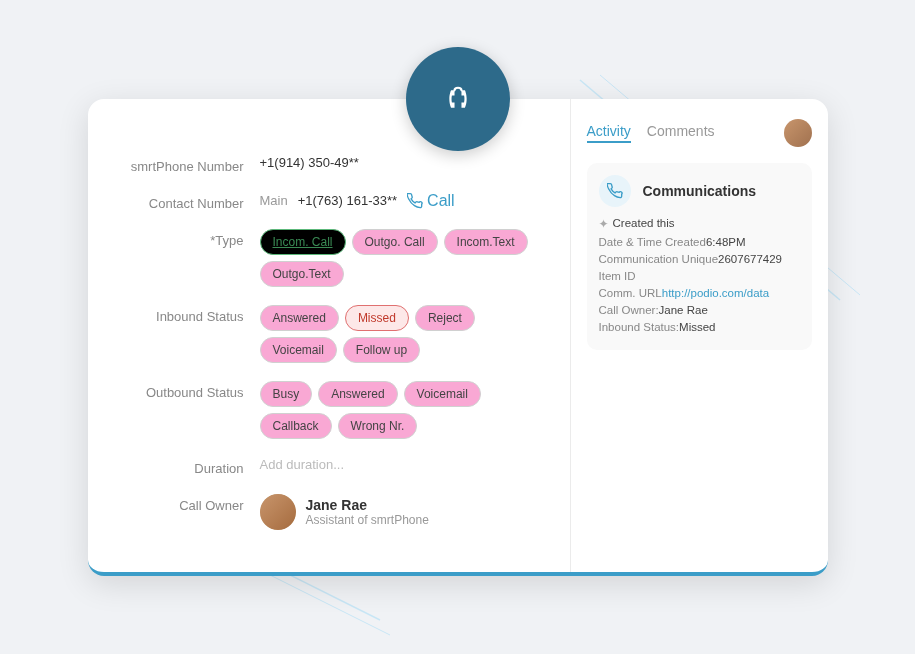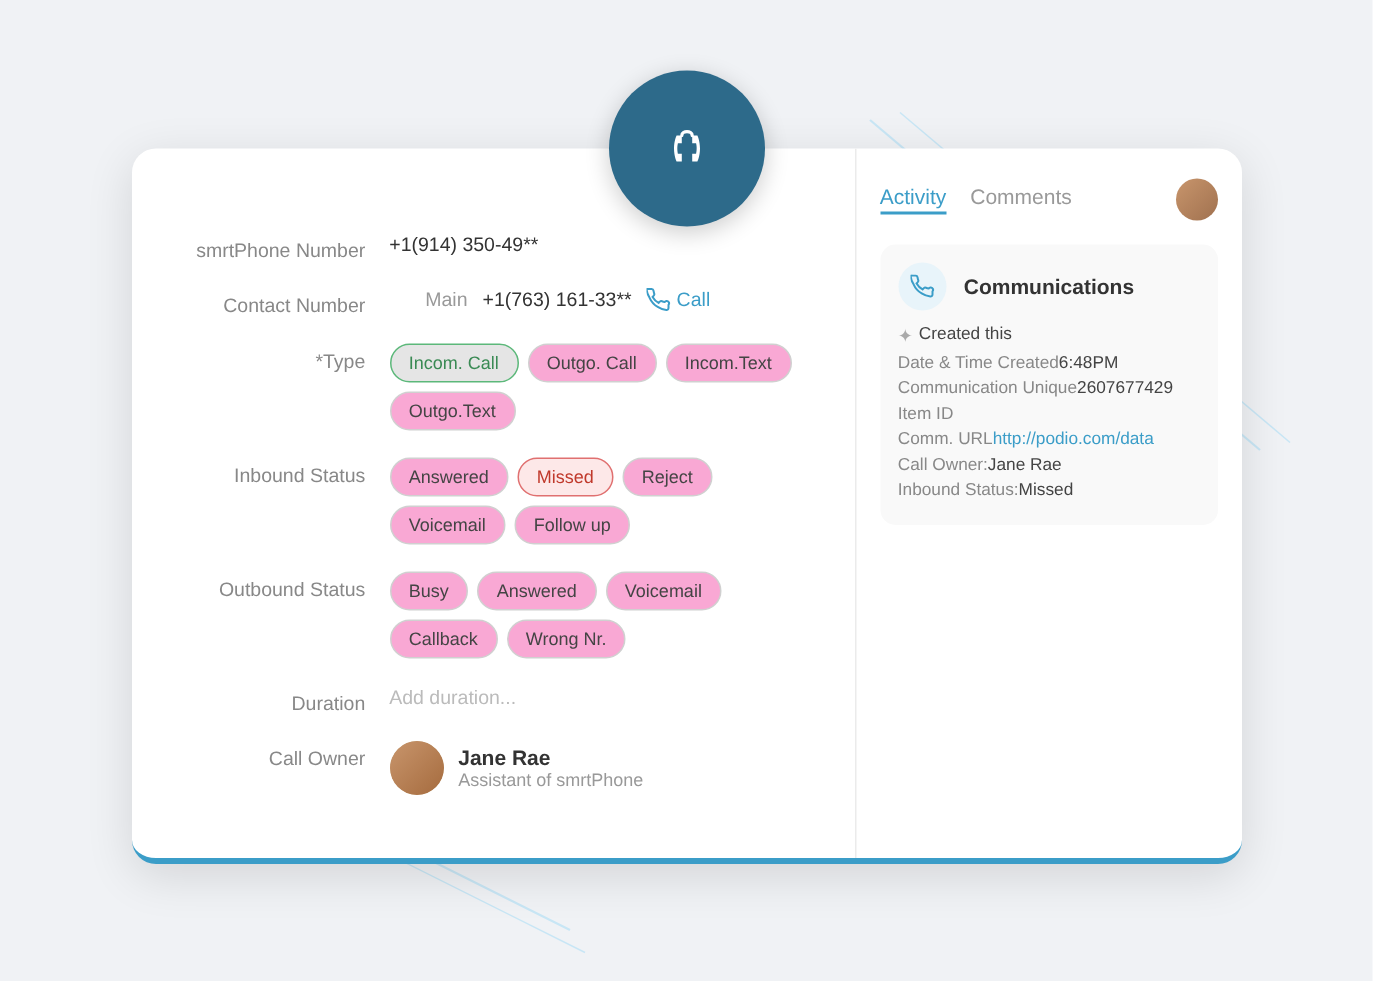--- a/index.html
+++ b/index.html
@@ -87,34 +87,33 @@
     .field-value {
       flex: 1;
       font-size: 13px;
       color: #333;
     }
 
     .contact-number-row {
       display: flex;
       align-items: center;
       gap: 10px;
-      margin-left: 24px;
     }
 
     .contact-label-small {
       color: #999;
       font-size: 13px;
     }
 
     .call-link {
       display: flex;
       align-items: center;
       gap: 4px;
       color: #3b9dc8;
-      font-size: 13px;
+      font-size: 16px;
       cursor: pointer;
       text-decoration: none;
     }
 
     
     .btn-group {
       display: flex;
       flex-wrap: wrap;
       gap: 6px;
     }
@@ -124,23 +123,24 @@
       border-radius: 20px;
       border: 1.5px solid #d0d0d0;
       background: #f9a8d4;
       font-size: 12px;
       color: #444;
       cursor: pointer;
       font-family: inherit;
     }
 
     .btn.active-green {
-      background: #e5e5e5;
+      background: #000000;
       border-color: #5cb87a;
       color: #3a8a54;
+      text-decoration: underline;
     }
 
     .btn.active-red {
       background: #fde8e8;
       border-color: #e07070;
       color: #c0392b;
     }
 
     .duration-placeholder {
       color: #bbb;

